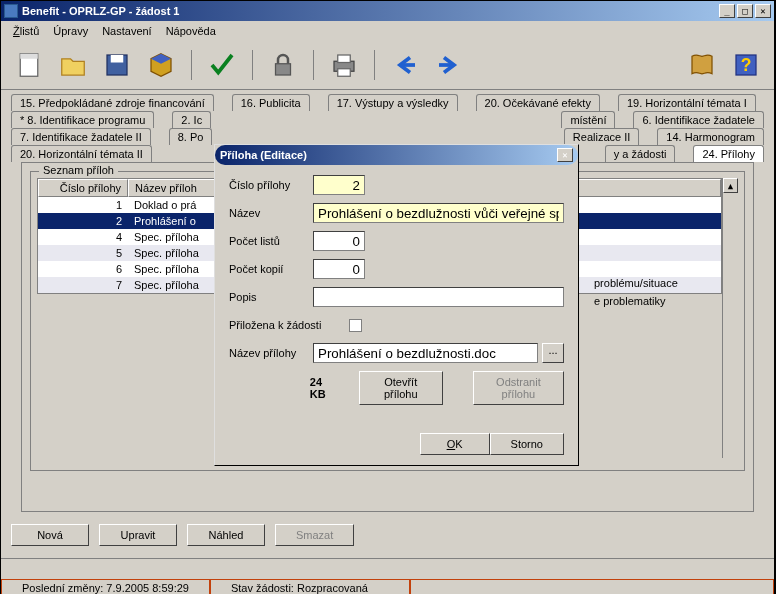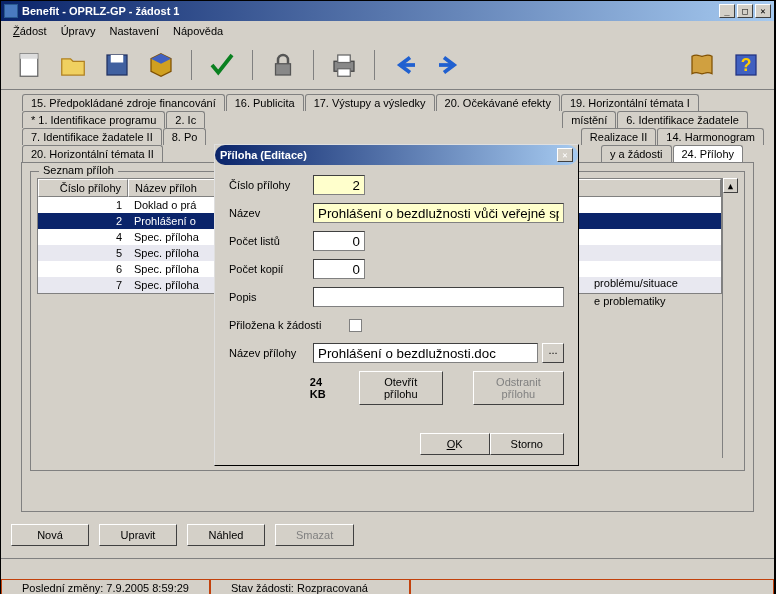--- a/index.html
+++ b/index.html
@@ -11,21 +11,21 @@
 .winbtns { display: flex; gap: 2px; }
 .winbtn { width: 16px; height: 14px; background: #d4d0c8; border: 1px solid #fff; border-right-color: #404040; border-bottom-color: #404040; display: flex; align-items: center; justify-content: center; font-size: 9px; font-family: monospace; cursor: pointer; }
 .menubar { display: flex; padding: 2px 6px; gap: 2px; }
 .menuitem { padding: 2px 6px; cursor: pointer; }
 .underline { text-decoration: underline; }
 .toolbar { padding: 6px 10px; display: flex; align-items: center; gap: 8px; border-bottom: 1px solid #808080; }
 .tbtn { width: 36px; height: 36px; display: flex; align-items: center; justify-content: center; cursor: pointer; }
 .tbtn svg { width: 30px; height: 30px; }
 .sep { width: 1px; height: 30px; background: #808080; margin: 0 4px; }
 .tabs { padding: 4px 10px 0 10px; }
-.tabrow { display: flex; gap: 1px; margin-left: 11px; }
+.tabrow { display: flex; gap: 18px; }
 .tab { background: #d4d0c8; border: 1px solid #808080; border-bottom: none; border-radius: 3px 3px 0 0; padding: 2px 8px; cursor: pointer; white-space: nowrap; font-size: 11px; }
 .tab.active { background: #fff; position: relative; z-index: 2; }
 .content { background: #d4d0c8; border: 1px solid #808080; margin: 0 20px; padding: 8px; height: 350px; position: relative; }
 .groupbox { border: 1px solid #808080; padding: 6px; position: relative; }
 .grouplabel { position: absolute; top: -8px; left: 8px; background: #d4d0c8; padding: 0 4px; }
 .table { width: 100%; border: 1px solid #808080; background: #fff; }
 .table-header { display: flex; background: #d4d0c8; }
 .th { border: 1px solid #fff; border-right-color: #808080; border-bottom-color: #808080; padding: 2px 6px; text-align: left; }
 .table-body { background: #fff; }
 .tr { display: flex; }
@@ -63,21 +63,21 @@
     <div class="titlebar-icon"></div>
     <div class="titlebar-text">Benefit - OPRLZ-GP - žádost 1</div>
     <div class="winbtns">
       <div class="winbtn">_</div>
       <div class="winbtn">□</div>
       <div class="winbtn">✕</div>
     </div>
   </div>
 
   <div class="menubar">
-    <div class="menuitem"><span class="underline">Ž</span><span>ádost</span></div>
+    <div class="menuitem"><span class="underline">Ž</span><span>listů</span></div>
     <div class="menuitem">Úpravy</div>
     <div class="menuitem">Nastavení</div>
     <div class="menuitem">Nápověda</div>
   </div>
 
   <div class="toolbar">
     <div class="tbtn">
         <svg viewBox="0 0 24 24">
           <rect x="5" y="3" width="14" height="18" fill="#fff" stroke="#666"></rect>
           <rect x="5" y="3" width="14" height="4" fill="#ddd"></rect>
@@ -150,21 +150,21 @@
 
   <div class="tabs">
     <div class="tabrow">
       <div class="tab">15. Předpokládané zdroje financování</div>
       <div class="tab">16. Publicita</div>
       <div class="tab">17. Výstupy a výsledky</div>
       <div class="tab">20. Očekávané efekty</div>
       <div class="tab">19. Horizontální témata I</div>
     </div>
     <div class="tabrow">
-      <div class="tab">* 1. Identifikace programu</div>
+      <div class="tab">* 8. Identifikace programu</div>
       <div class="tab">2. Ic</div>
       <div style="width:355px"></div>
       <div class="tab">místění</div>
       <div class="tab">6. Identifikace žadatele</div>
     </div>
     <div class="tabrow">
       <div class="tab">7. Identifikace žadatele II</div>
       <div class="tab">8. Po</div>
       <div style="width:389px"></div>
       <div class="tab">Realizace II</div>

